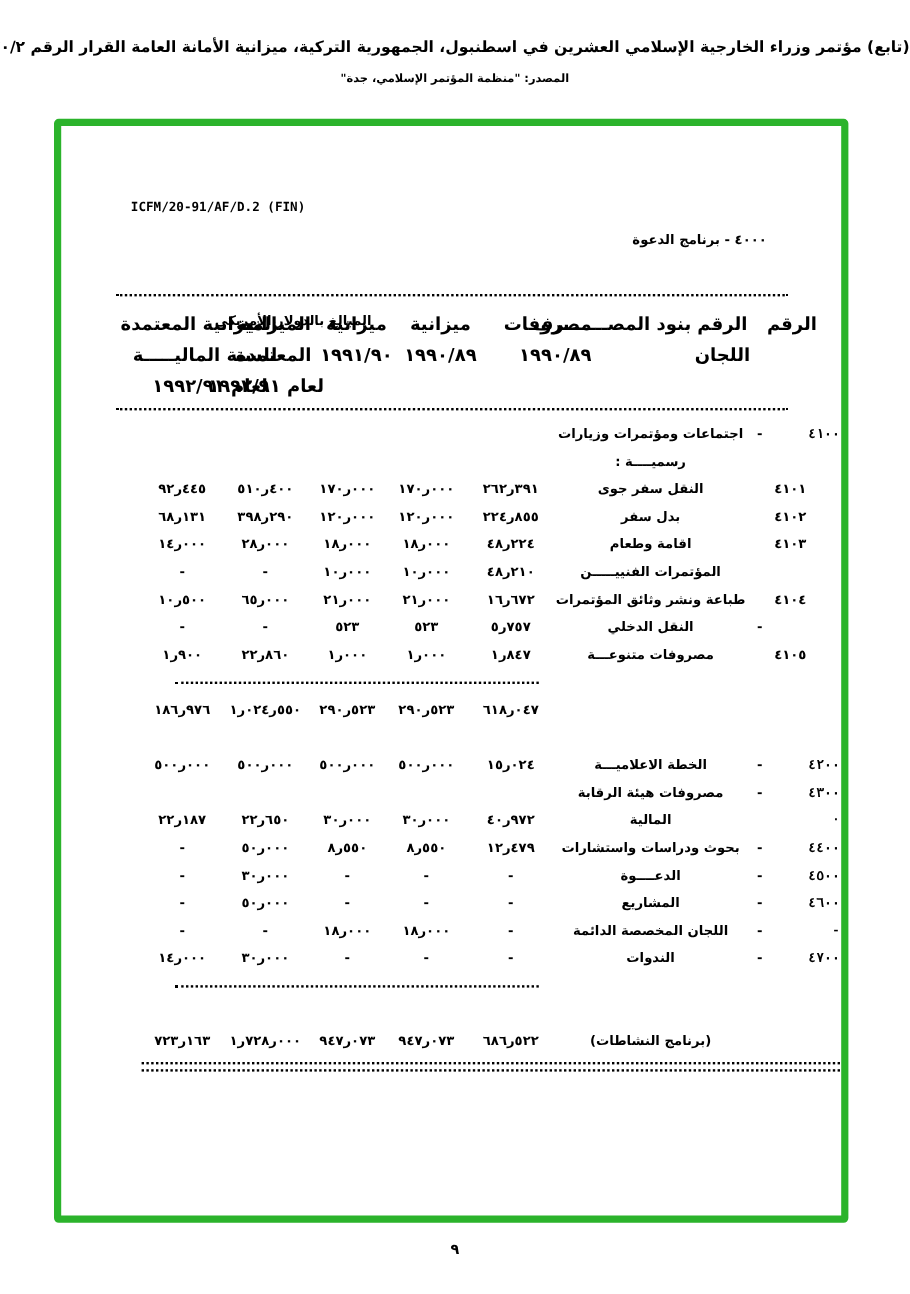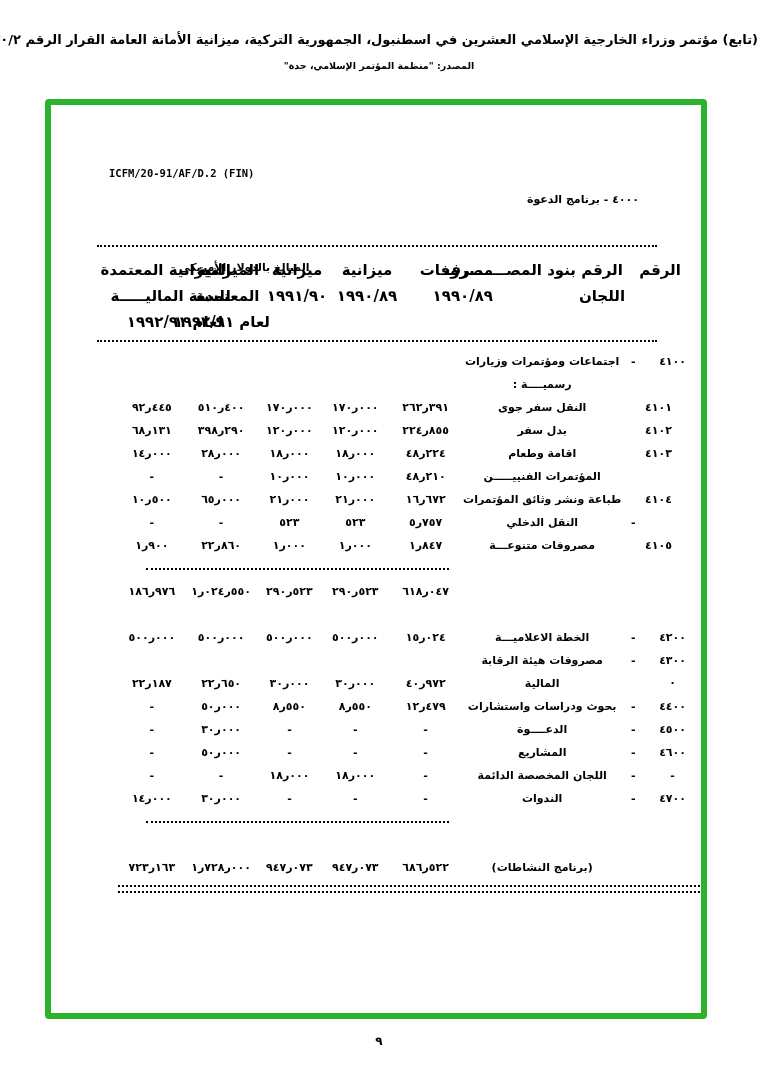--- a/index.html
+++ b/index.html
@@ -30,21 +30,21 @@
   #h-c2{top:152px;left:281px;width:70px;}
   #h-c3{top:152px;left:211px;width:70px;}
   #h-c4{top:152px;left:135px;width:84px;}
   #h-c5{top:152px;left:68px;width:112px;}
   
   #budget-table{position:absolute;top:245px;right:1px;width:582px;border-collapse:collapse;
                 direction:rtl;font-size:11px;font-weight:700;}
   #budget-table td{padding:0;height:23px;vertical-align:middle;white-space:nowrap;overflow:visible;}
   tr.bsec td{height:25px;}
   td.c-num{text-align:left;}
-  tr.t-section td.c-num{text-align:center;padding-left:4px;}
+  tr.t-section td.c-num{text-align:right;padding-left:4px;font-family:Liberation Mono, monospace;}
   td.c-dash{text-align:center;}
   td.c-label{text-align:center;}
   tr.t-section td.c-label{padding-left:0;padding-right:12px;}
   tr.t-cont-section td.c-label{padding-right:30px;margin-top:40px;}
   tr.t-item td.c-label, tr.t-cont-item td.c-label{padding-right:56px;}
   td.c-val{text-align:center;}
   .num{direction:ltr;unicode-bidi:bidi-override;}
   td.sep-cell div{border-top:2px dotted #000;margin:0 14px 0 28px;}
   tr.seprow td{height:20px;}
   tr.dseprow td{height:26px;}

